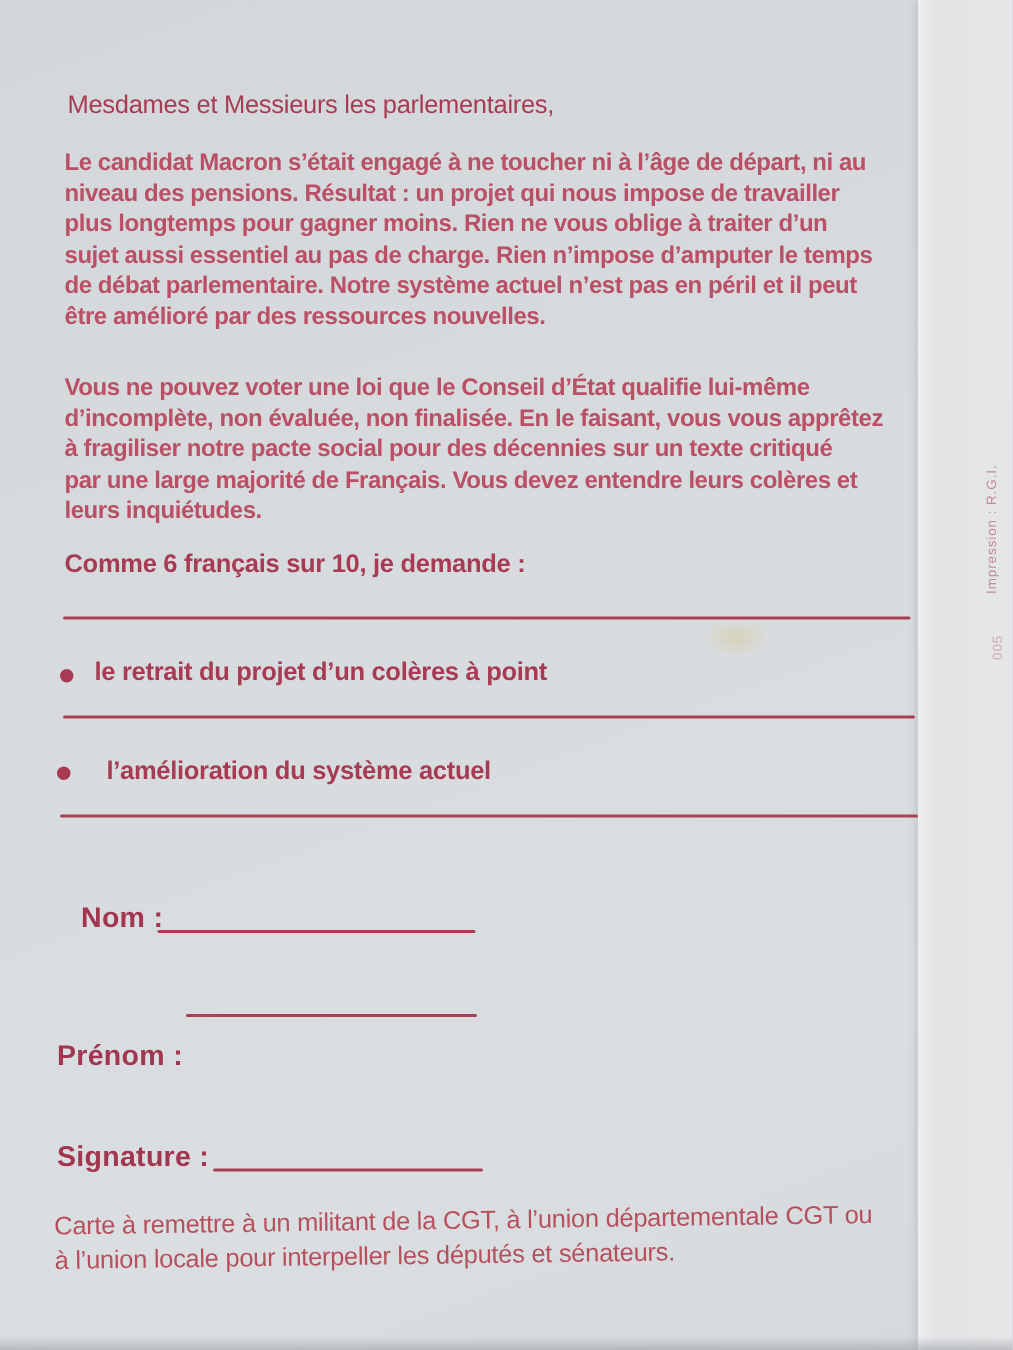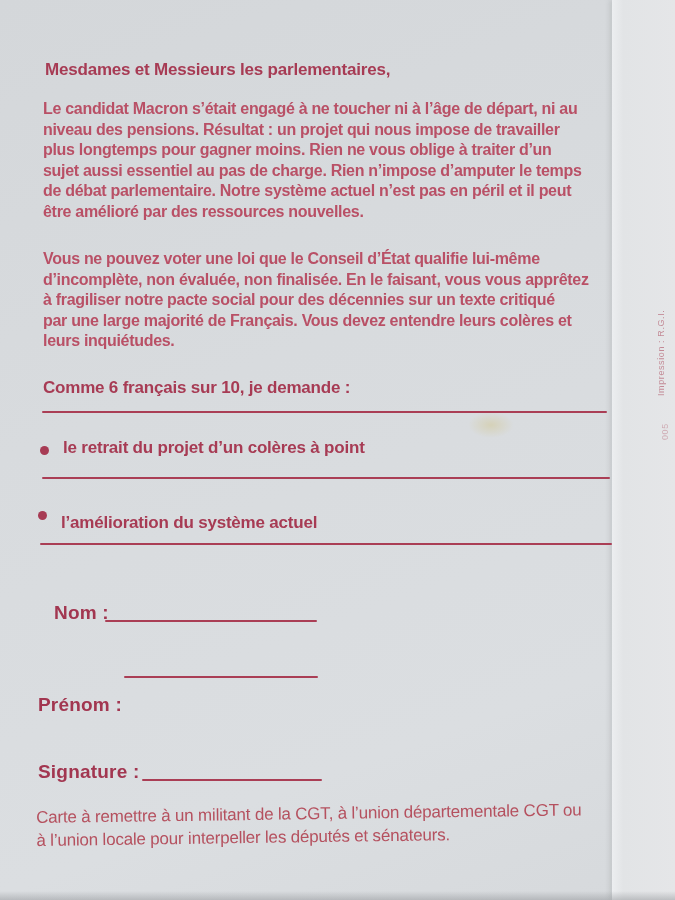--- a/index.html
+++ b/index.html
@@ -27,47 +27,47 @@
   }
   .stain{
     position:absolute;left:468px;top:412px;width:46px;height:26px;
     background:radial-gradient(ellipse at center,rgba(205,185,95,0.30) 0%,rgba(205,185,95,0) 70%);
     border-radius:50%;
   }
   .txt{position:absolute;color:#b95066;}
   .pre{white-space:pre-line;}
   .greeting{
     left:45px;top:60px;width:560px;
-    font-size:17px;font-weight:bold;color:#a73b54;letter-spacing:-0.2px;
+    font-size:17px;font-weight:normal;color:#a73b54;letter-spacing:-0.2px;
   }
   .para{
     left:43px;top:99px;width:592px;
     font-size:16px;line-height:20.5px;letter-spacing:-0.3px;font-weight:bold;
   }
   .para2{top:241px;margin-top:8px;}
   .demand-heading{
-    left:43px;top:378px;width:560px;
+    left:43px;top:366px;width:560px;
     font-size:17px;font-weight:bold;color:#a73b54;letter-spacing:-0.2px;
   }
   .rule{
     position:absolute;height:2px;background:#aa3e55;border-radius:1px;
   }
   .rule1{left:42px;top:411px;width:565px;}
   .rule2{left:42px;top:477px;width:568px;}
   .rule3{left:40px;top:543px;width:572px;}
   .bullet-dot{
     position:absolute;width:9px;height:9px;border-radius:50%;background:#a73b54;
   }
   .dot1{left:40px;top:446px;}
   .dot2{left:38px;top:511px;}
   .demand{
     font-size:17px;font-weight:bold;color:#a73b54;letter-spacing:-0.2px;
   }
   .demand1{left:63px;top:438px;width:520px;}
-  .demand2{left:61px;top:504px;width:520px;margin-top:9px;}
+  .demand2{left:71px;top:504px;width:520px;}
   .field-label{
     font-size:19px;font-weight:bold;color:#a23650;letter-spacing:0.2px;
   }
   .nom-label{left:54px;top:602px;}
   .prenom-label{left:38px;top:658px;margin-top:36px;}
   .signature-label{left:38px;top:761px;text-align:right;}
   .field-line{
     position:absolute;height:2px;background:#aa3e55;border-radius:1px;
   }
   .nom-line{left:105px;top:620px;width:212px;}

